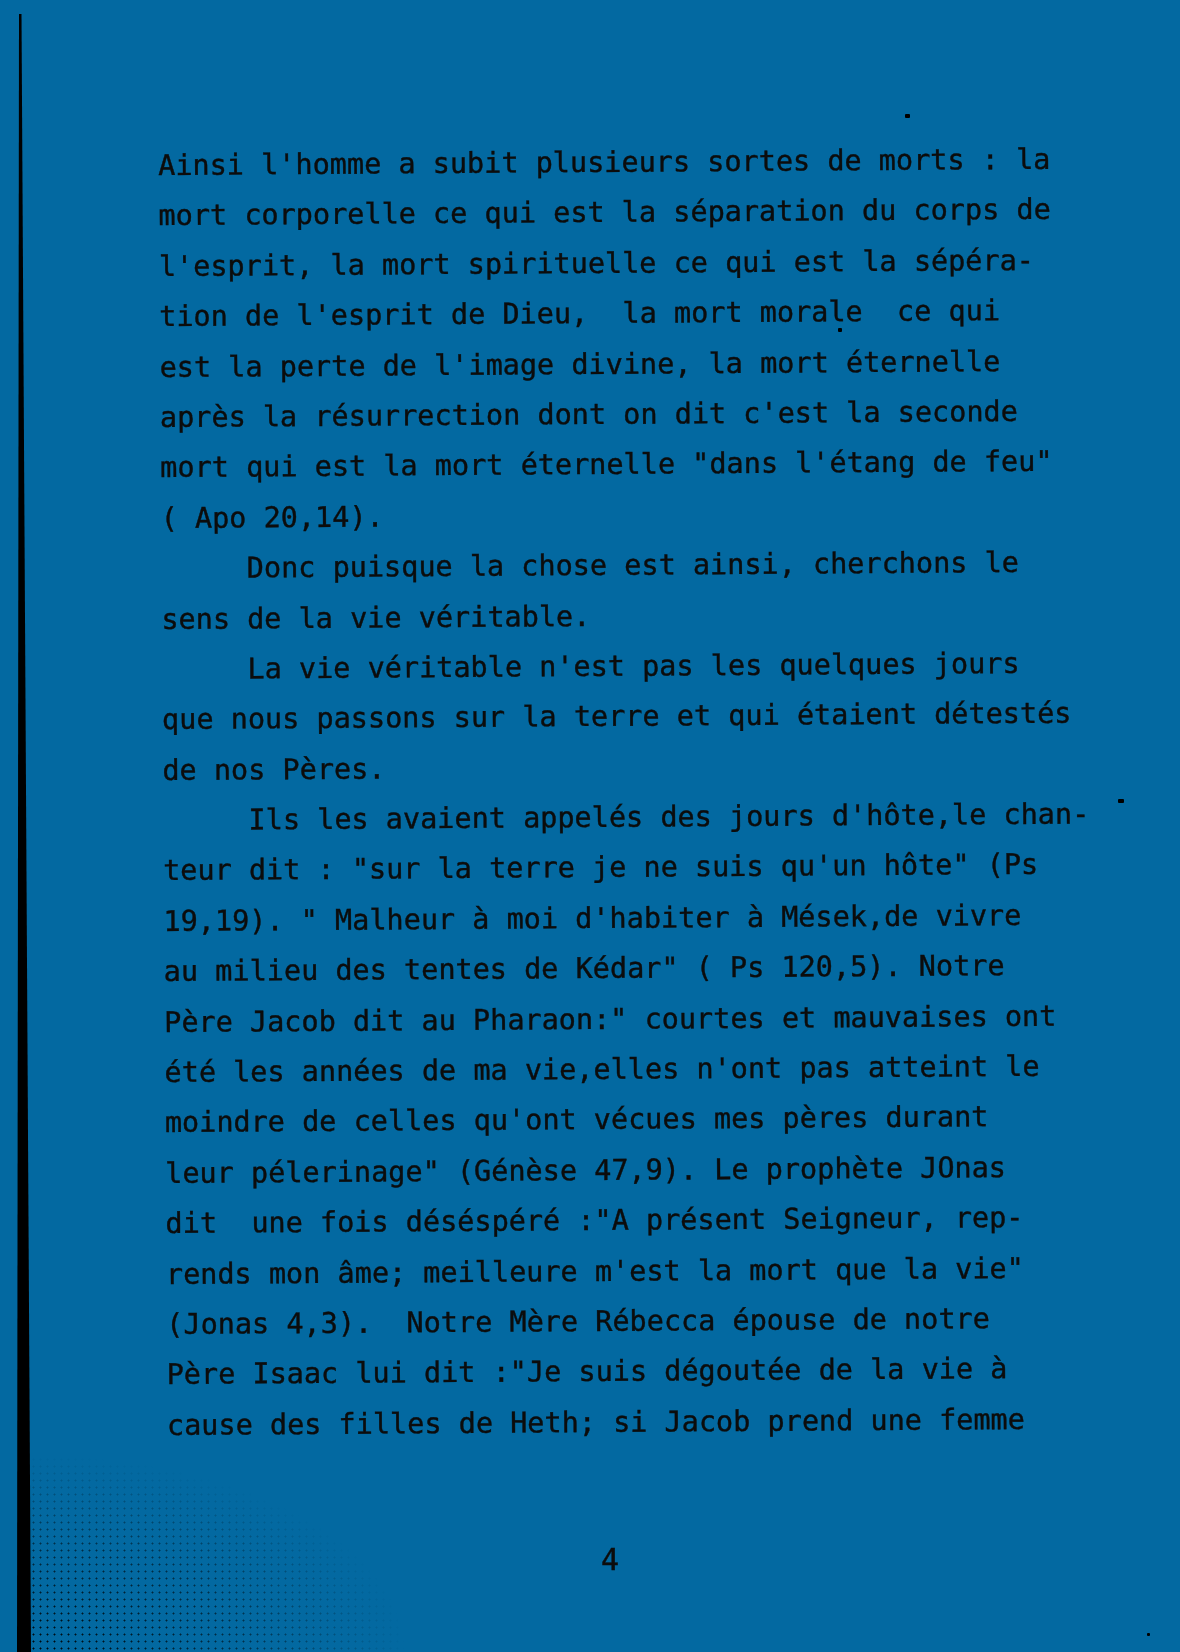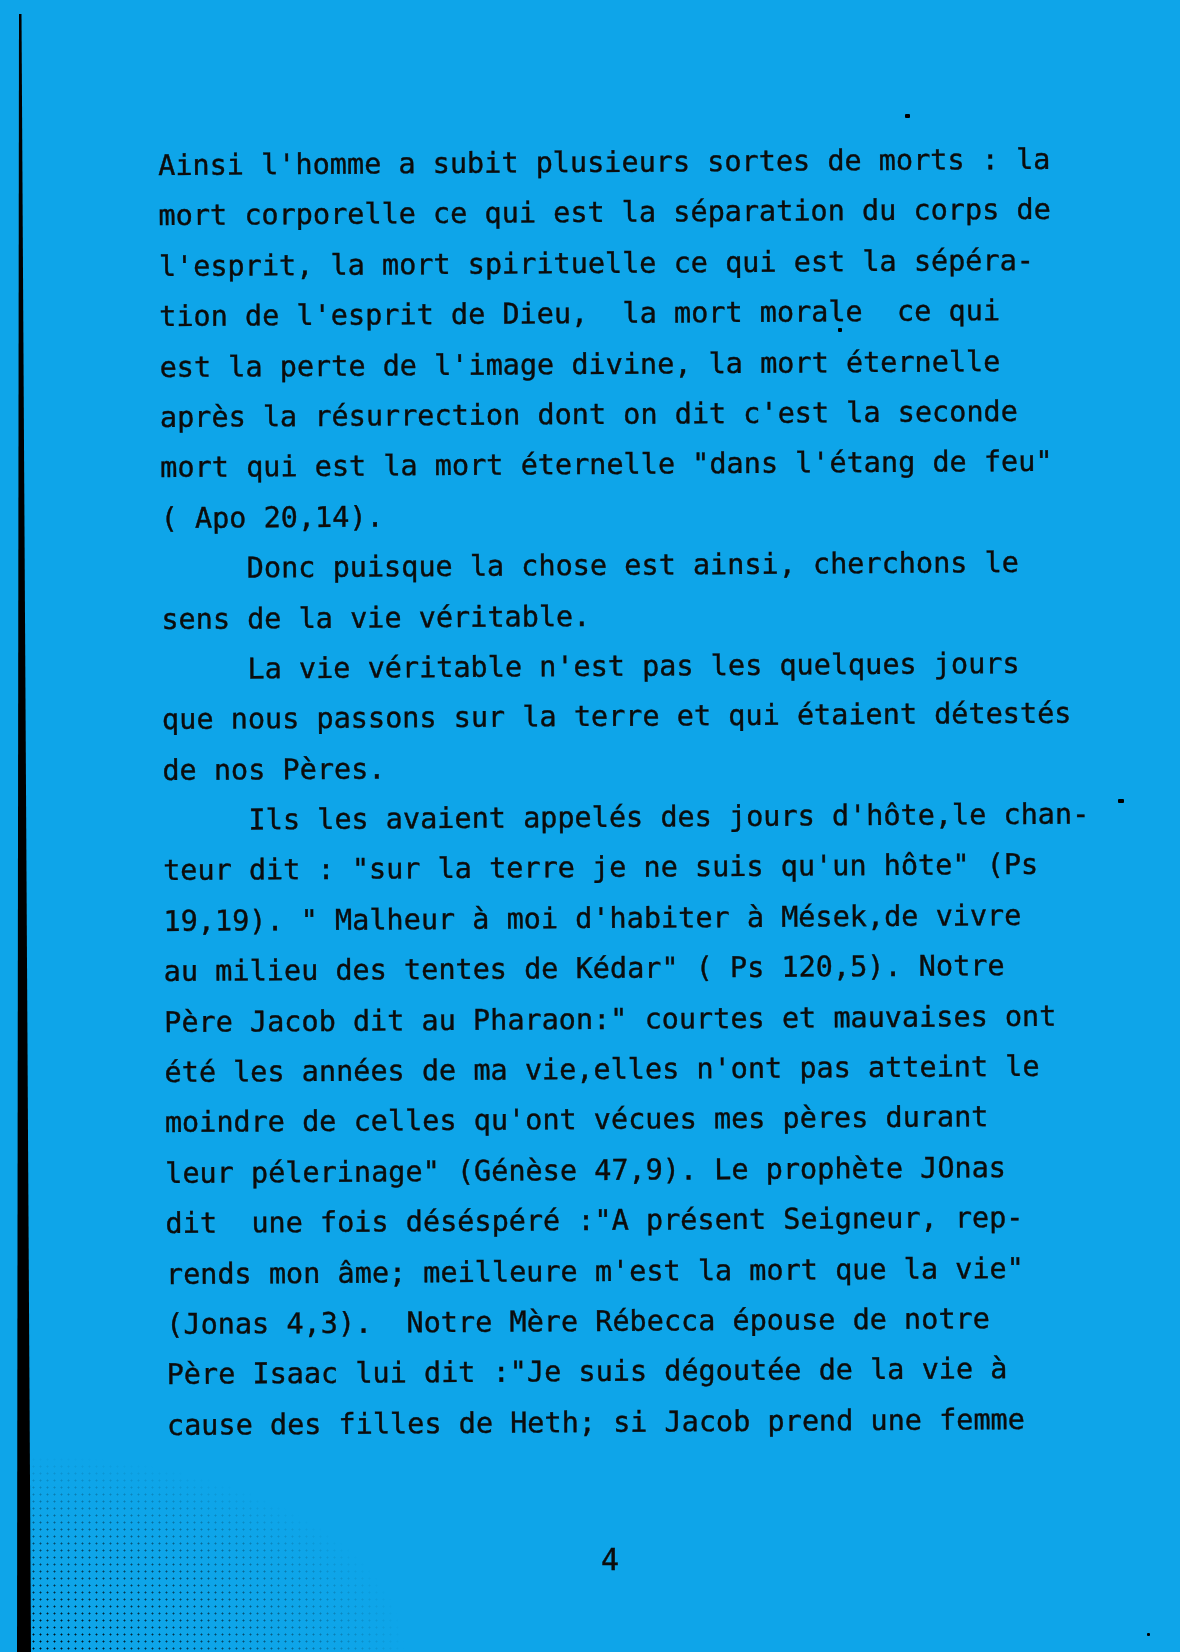--- a/index.html
+++ b/index.html
@@ -10,21 +10,21 @@
   body {
     width: 1180px;
     height: 1652px;
     position: relative;
     overflow: hidden;
     font-family: "DejaVu Sans Mono", "Liberation Mono", monospace;
   }
   .page {
     position: absolute;
     inset: 0;
-    background: #0ea5e9;
+    background: #0369a1;
   }
   
   .left-bar {
     position: absolute;
     left: 0; top: 0;
     width: 40px; height: 1652px;
     background: #000;
     clip-path: polygon(19px 14px, 21.5px 14px, 31px 1652px, 17px 1652px);
   }
   

